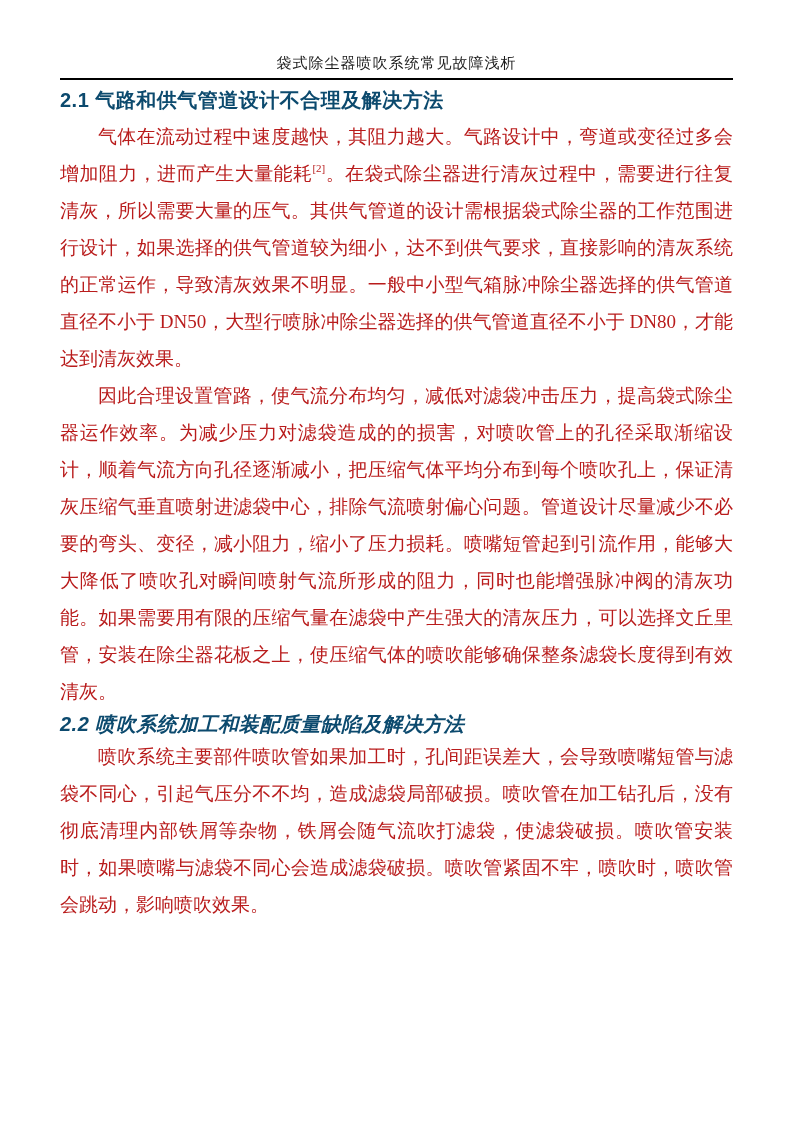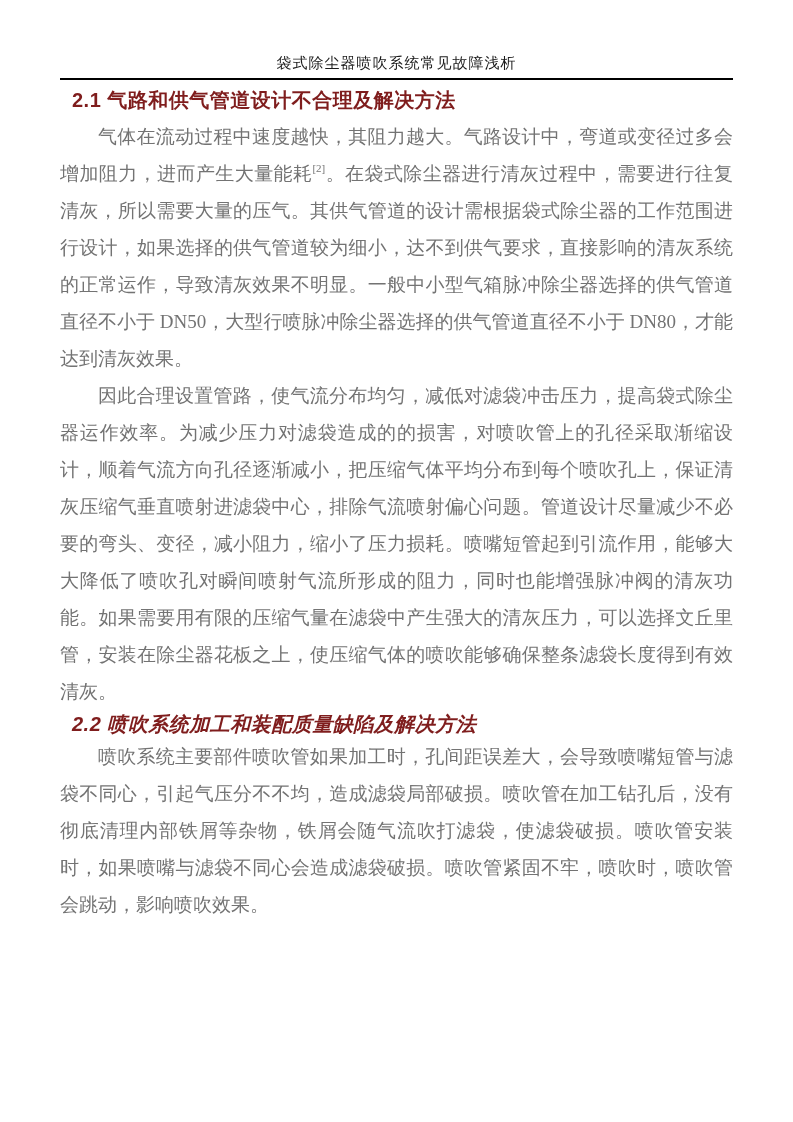--- a/index.html
+++ b/index.html
@@ -31,38 +31,38 @@
     line-height: 22px;
     color: #1a1a1a;
     letter-spacing: 1px;
   }
   
   .section-heading {
     font-family: "Liberation Sans", "DejaVu Sans", sans-serif;
     font-weight: bold;
     font-size: 20px;
     line-height: 28px;
-    margin: 6px 0 4px 12px;
-    color: #7f1d1d;
+    margin: 6px 0 4px 0;
+    color: #0c4a6e;
     letter-spacing: 0.5px;
   }
   .section-heading.second {
     margin-top: 0;
     margin-bottom: 0;
     font-style: italic;
   }
   
   .para {
     margin: 0;
     font-family: "Liberation Serif", "DejaVu Serif", serif;
     font-size: 19px;
     line-height: 37px;
     text-align: justify;
     text-indent: 2em;
-    color: #737373;
+    color: #b91c1c;
     word-break: break-all;
   }
   .para sup {
     font-size: 11px;
     line-height: 0;
     position: relative;
     top: -1px;
   }
   
   .footer {

